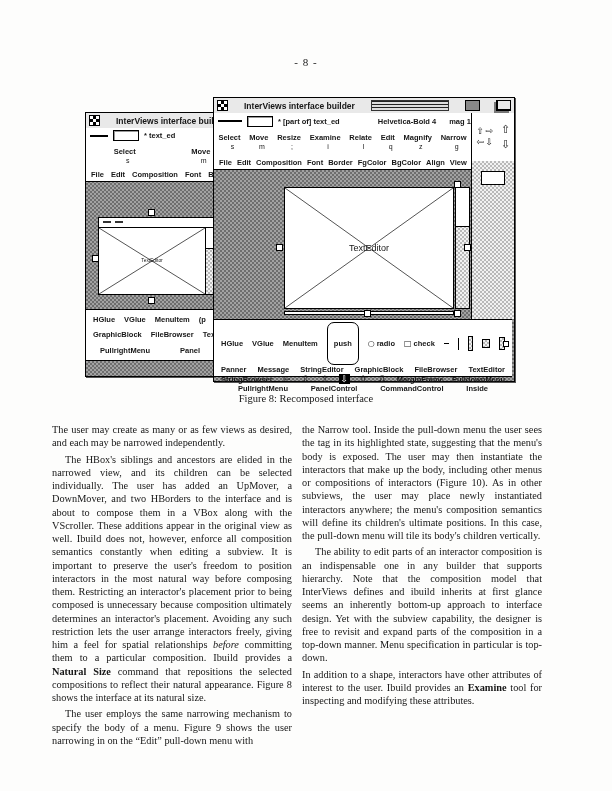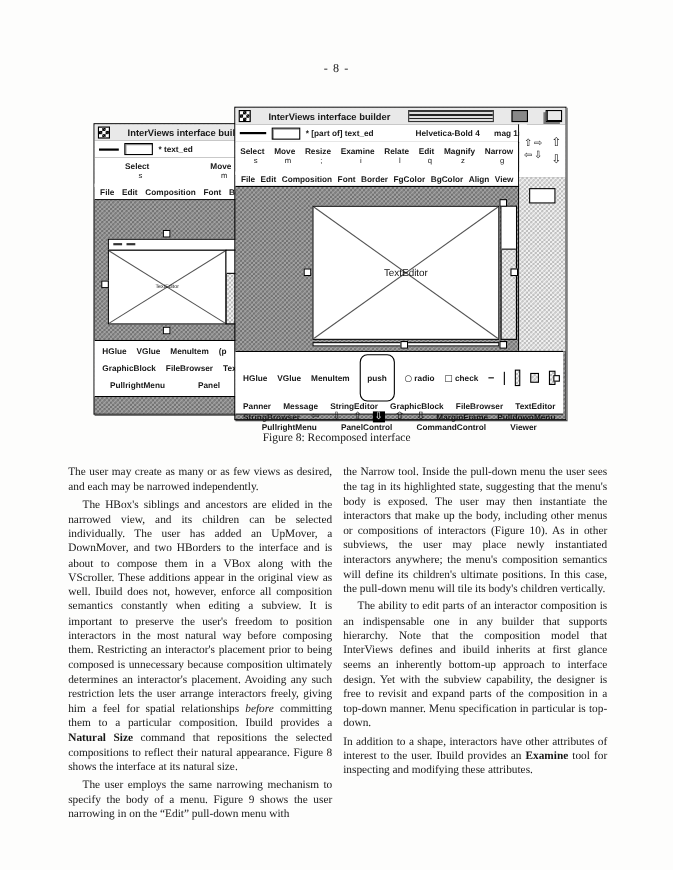--- a/index.html
+++ b/index.html
@@ -1,21 +1,21 @@
 <!DOCTYPE html>
 <html><head>
 <meta charset="utf-8">
 <style>
   html,body{margin:0;padding:0;}
   body{width:612px;height:791px;position:relative;background:#fdfdfc;font-family:"Liberation Serif",serif;color:#161616;overflow:hidden;}
 
   
   .page-number{position:absolute;top:56px;left:0;width:612px;text-align:center;font-size:11px;letter-spacing:1px;}
   .caption{position:absolute;top:393px;left:0;width:612px;text-align:center;font-size:10.5px;}
-  .article{position:absolute;top:423px;left:62px;width:490px;display:flex;gap:10px;}
+  .article{position:absolute;top:423px;left:52px;width:490px;display:flex;gap:10px;}
   .col{width:240px;font-size:10.3px;line-height:13.25px;text-align:justify;}
   .para{margin:0 0 1px 0;}
   .para.indent{text-indent:13px;}
   .col .para + .para{margin-top:3px;}
   .h2{font-size:13.5px;font-weight:bold;margin:20px 0 10px 0;font-family:"Liberation Serif",serif;}
   .h2num{margin-right:16px;}
 
   
   .xwin{position:absolute;border:1px solid #000;box-shadow:1px 1px 0 #555;
         background:
@@ -295,21 +295,21 @@
       <span class="arrow-ico sel">⇩</span>
       <span class="arrow-ico wide">⇧</span>
       <span class="arrow-ico wide">⇩</span>
       <span class="mi">MarginFrame</span>
       <span class="mi">PulldownMenu</span>
     </div>
     <div class="prow spread" style="padding:0 24px;">
         <span class="mi">PullrightMenu</span>
         <span class="mi">PanelControl</span>
         <span class="mi">CommandControl</span>
-        <span class="mi">Viewer</span>
+        <span class="mi">Inside</span>
       </div>
   </div>
 </div>
 
 <div class="caption">Figure 8: Recomposed interface</div>
 
 <div class="article">
   <div class="col">
       <p class="para"><span>The user may create as many or as few views as desired, and each may be narrowed independently.</span></p>
       <p class="para indent"><span>The HBox's siblings and ancestors are elided in the narrowed view, and its children can be selected individually. The user has added an UpMover, a DownMover, and two HBorders to the interface and is about to compose them in a VBox along with the VScroller. These additions appear in the original view as well. Ibuild does not, however, enforce all composition semantics constantly when editing a subview. It is important to preserve the user's freedom to position interactors in the most natural way before composing them. Restricting an interactor's placement prior to being composed is unnecessary because composition ultimately determines an interactor's placement. Avoiding any such restriction lets the user arrange interactors freely, giving him a feel for spatial relationships </span><span style="font-style: italic;">before</span><span> committing them to a particular composition. Ibuild provides a </span><span style="font-weight: bold;">Natural Size</span><span> command that repositions the selected compositions to reflect their natural appearance. Figure 8 shows the interface at its natural size.</span></p>

